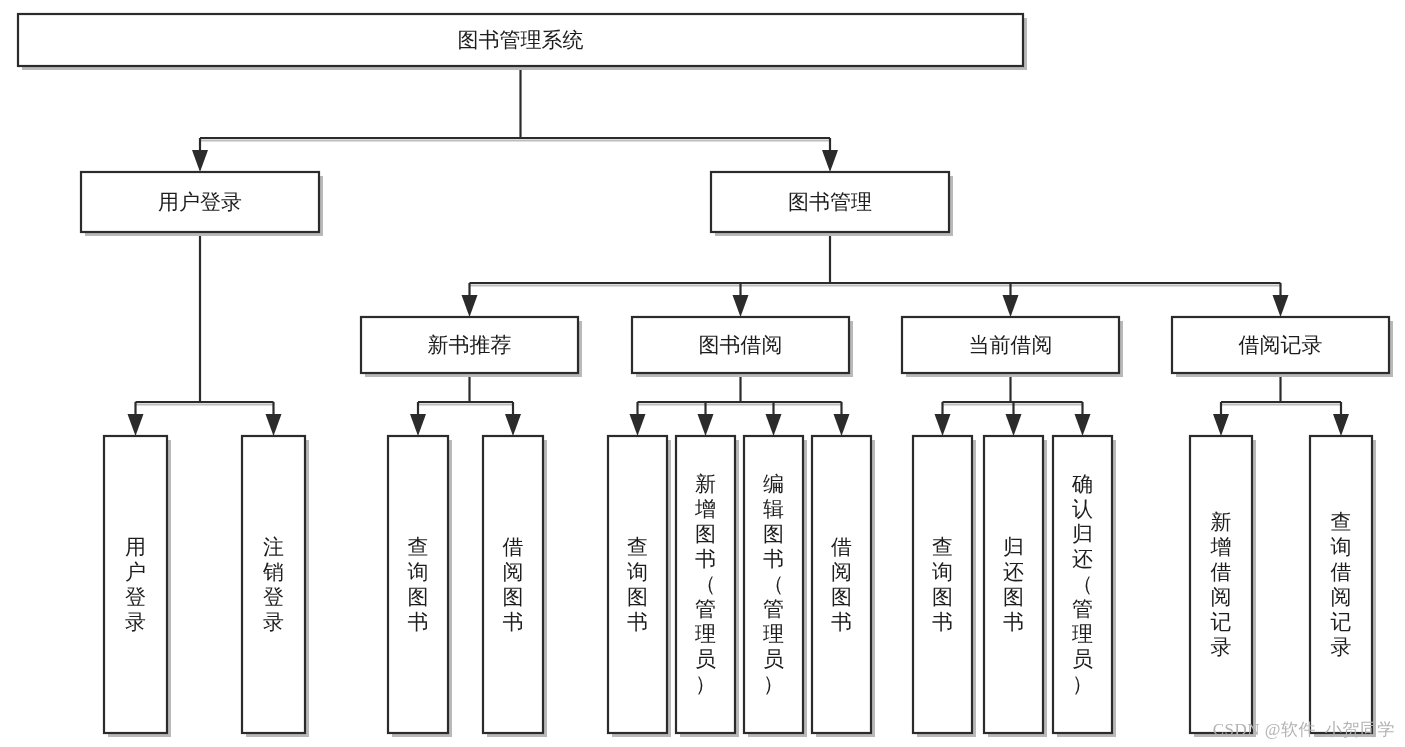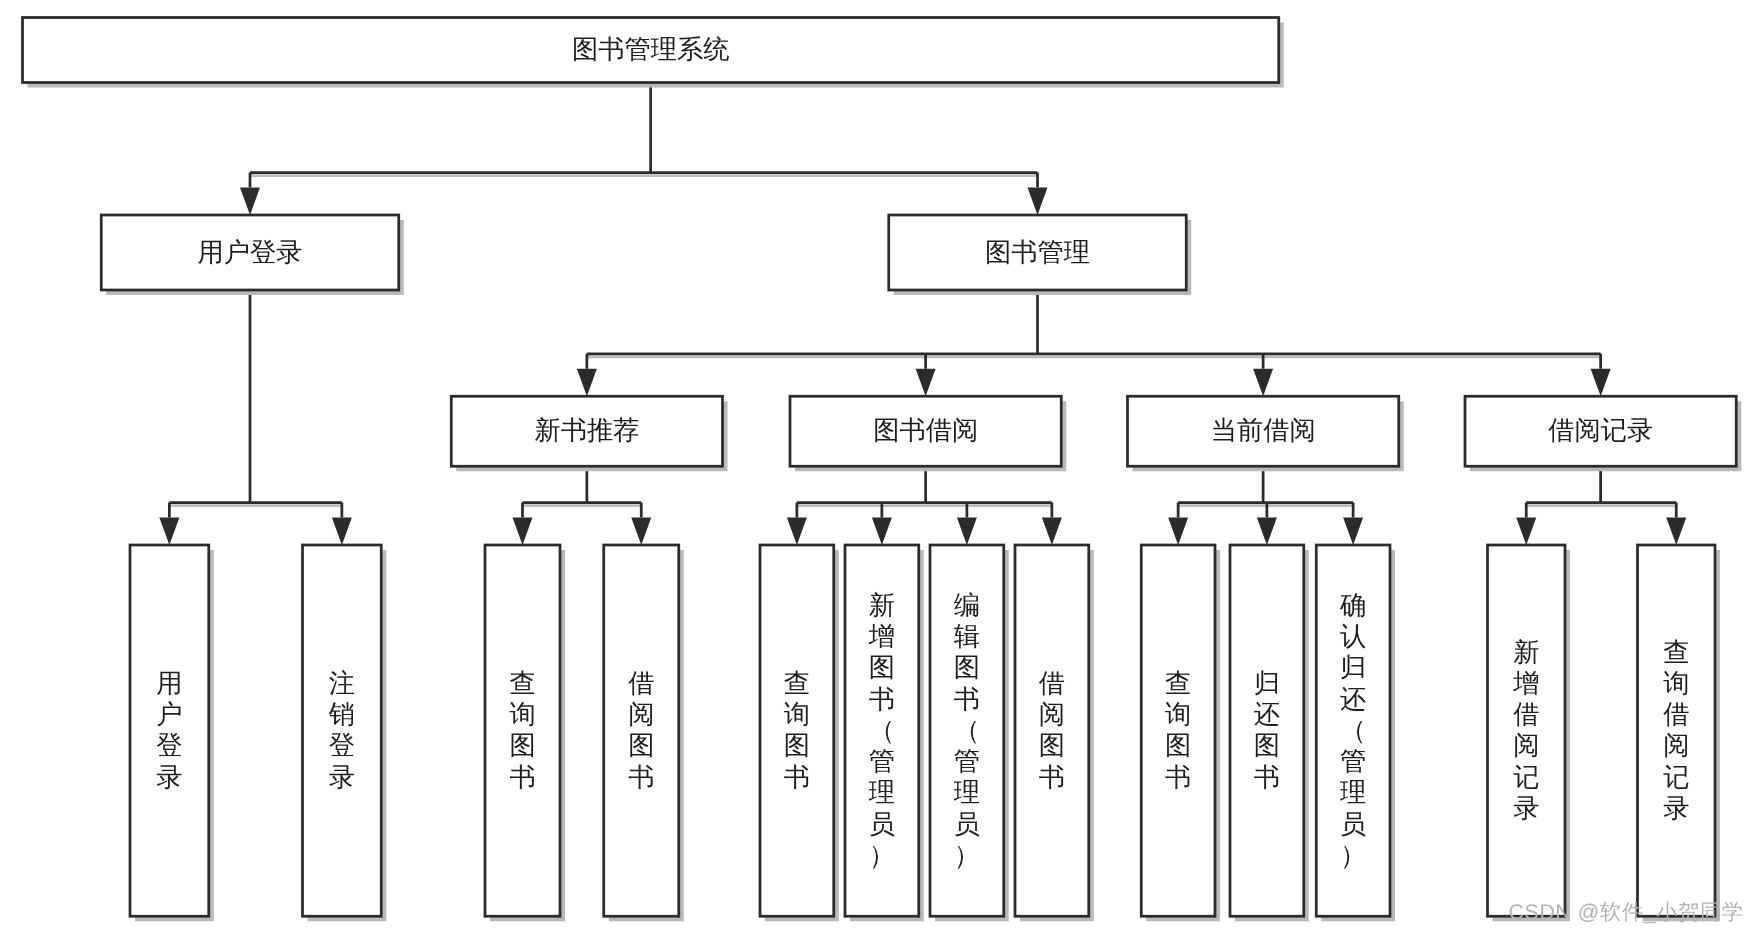--- a/index.html
+++ b/index.html
@@ -59,21 +59,21 @@
   .node-label-v {
     font-family: "Liberation Sans", "DejaVu Sans", sans-serif;
     font-size: 21px;
     fill: #1d1d1d;
     text-anchor: middle;
   }
   .watermark {
     position: absolute;
     right: 10px;
     bottom: 6px;
-    font-family: Liberation Sans, sans-serif;
+    font-family: Liberation Serif, serif;
     font-size: 17px;
     color: #b3b3b3;
     letter-spacing: 0.5px;
     white-space: nowrap;
     user-select: none;
   }
 </style>
 </head>
 <body>
 

